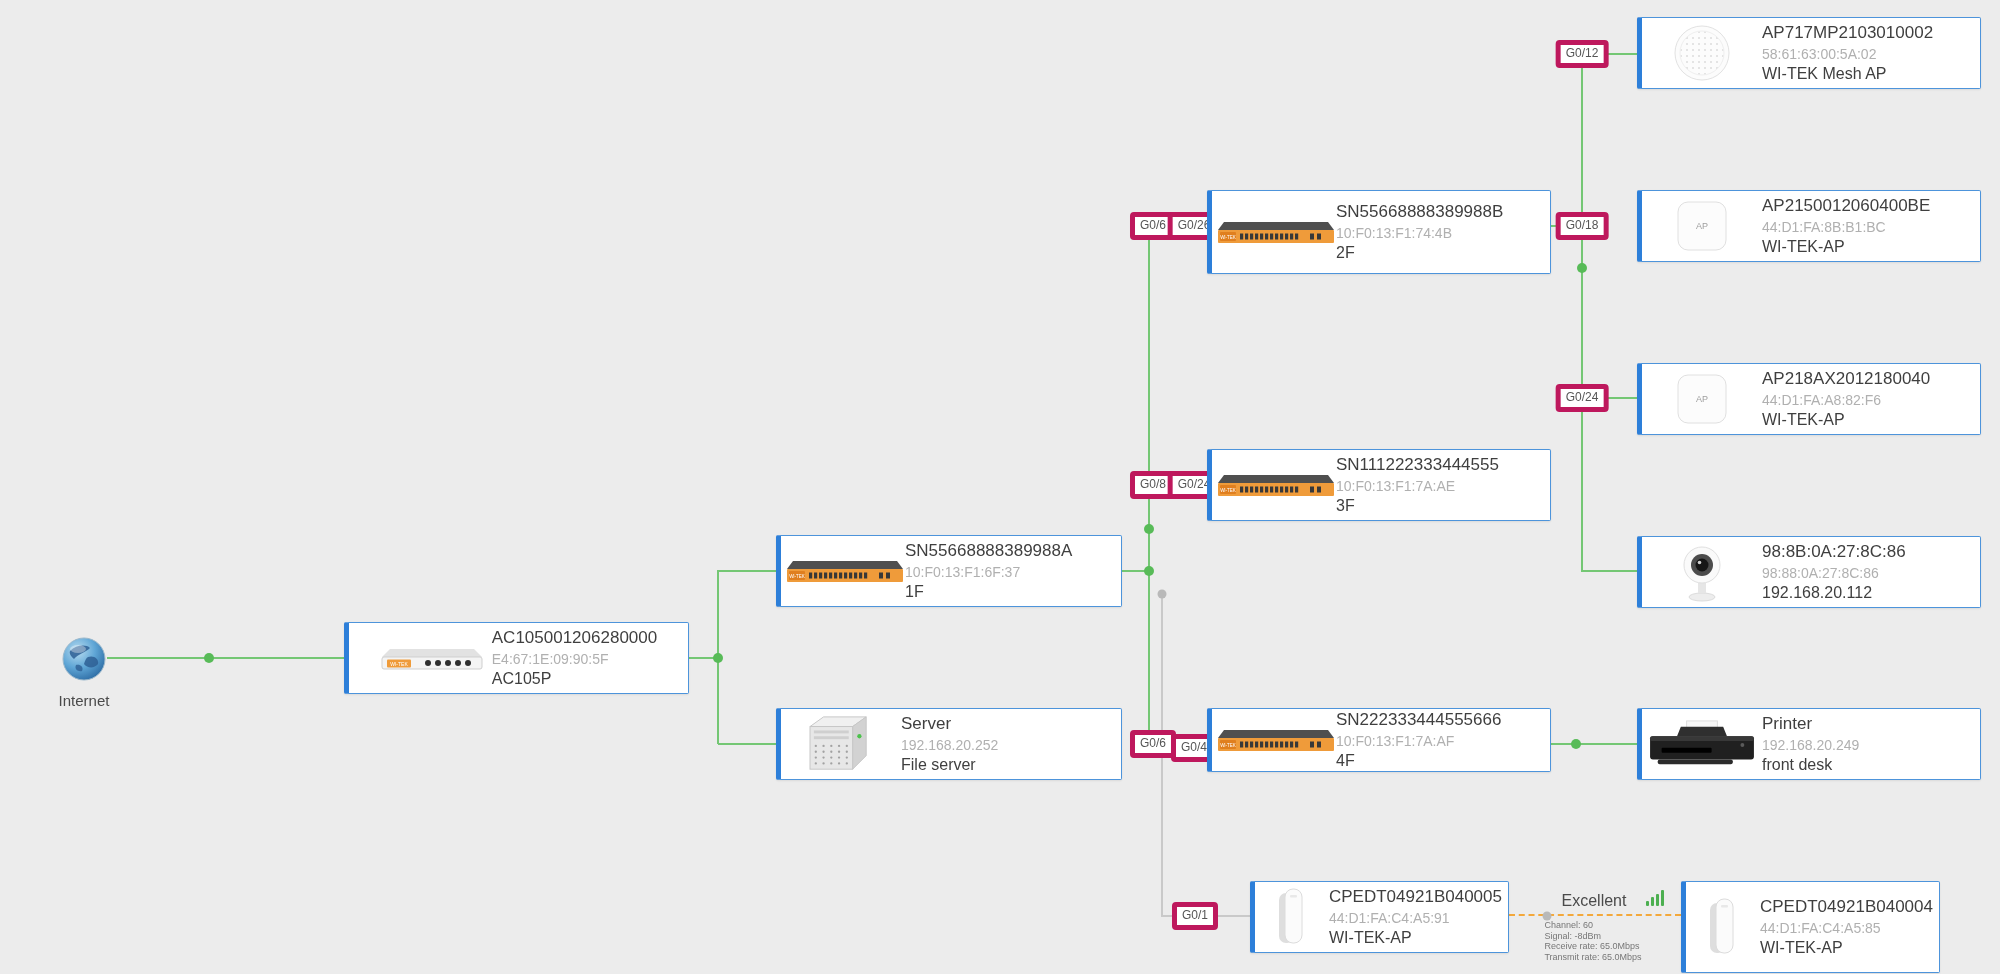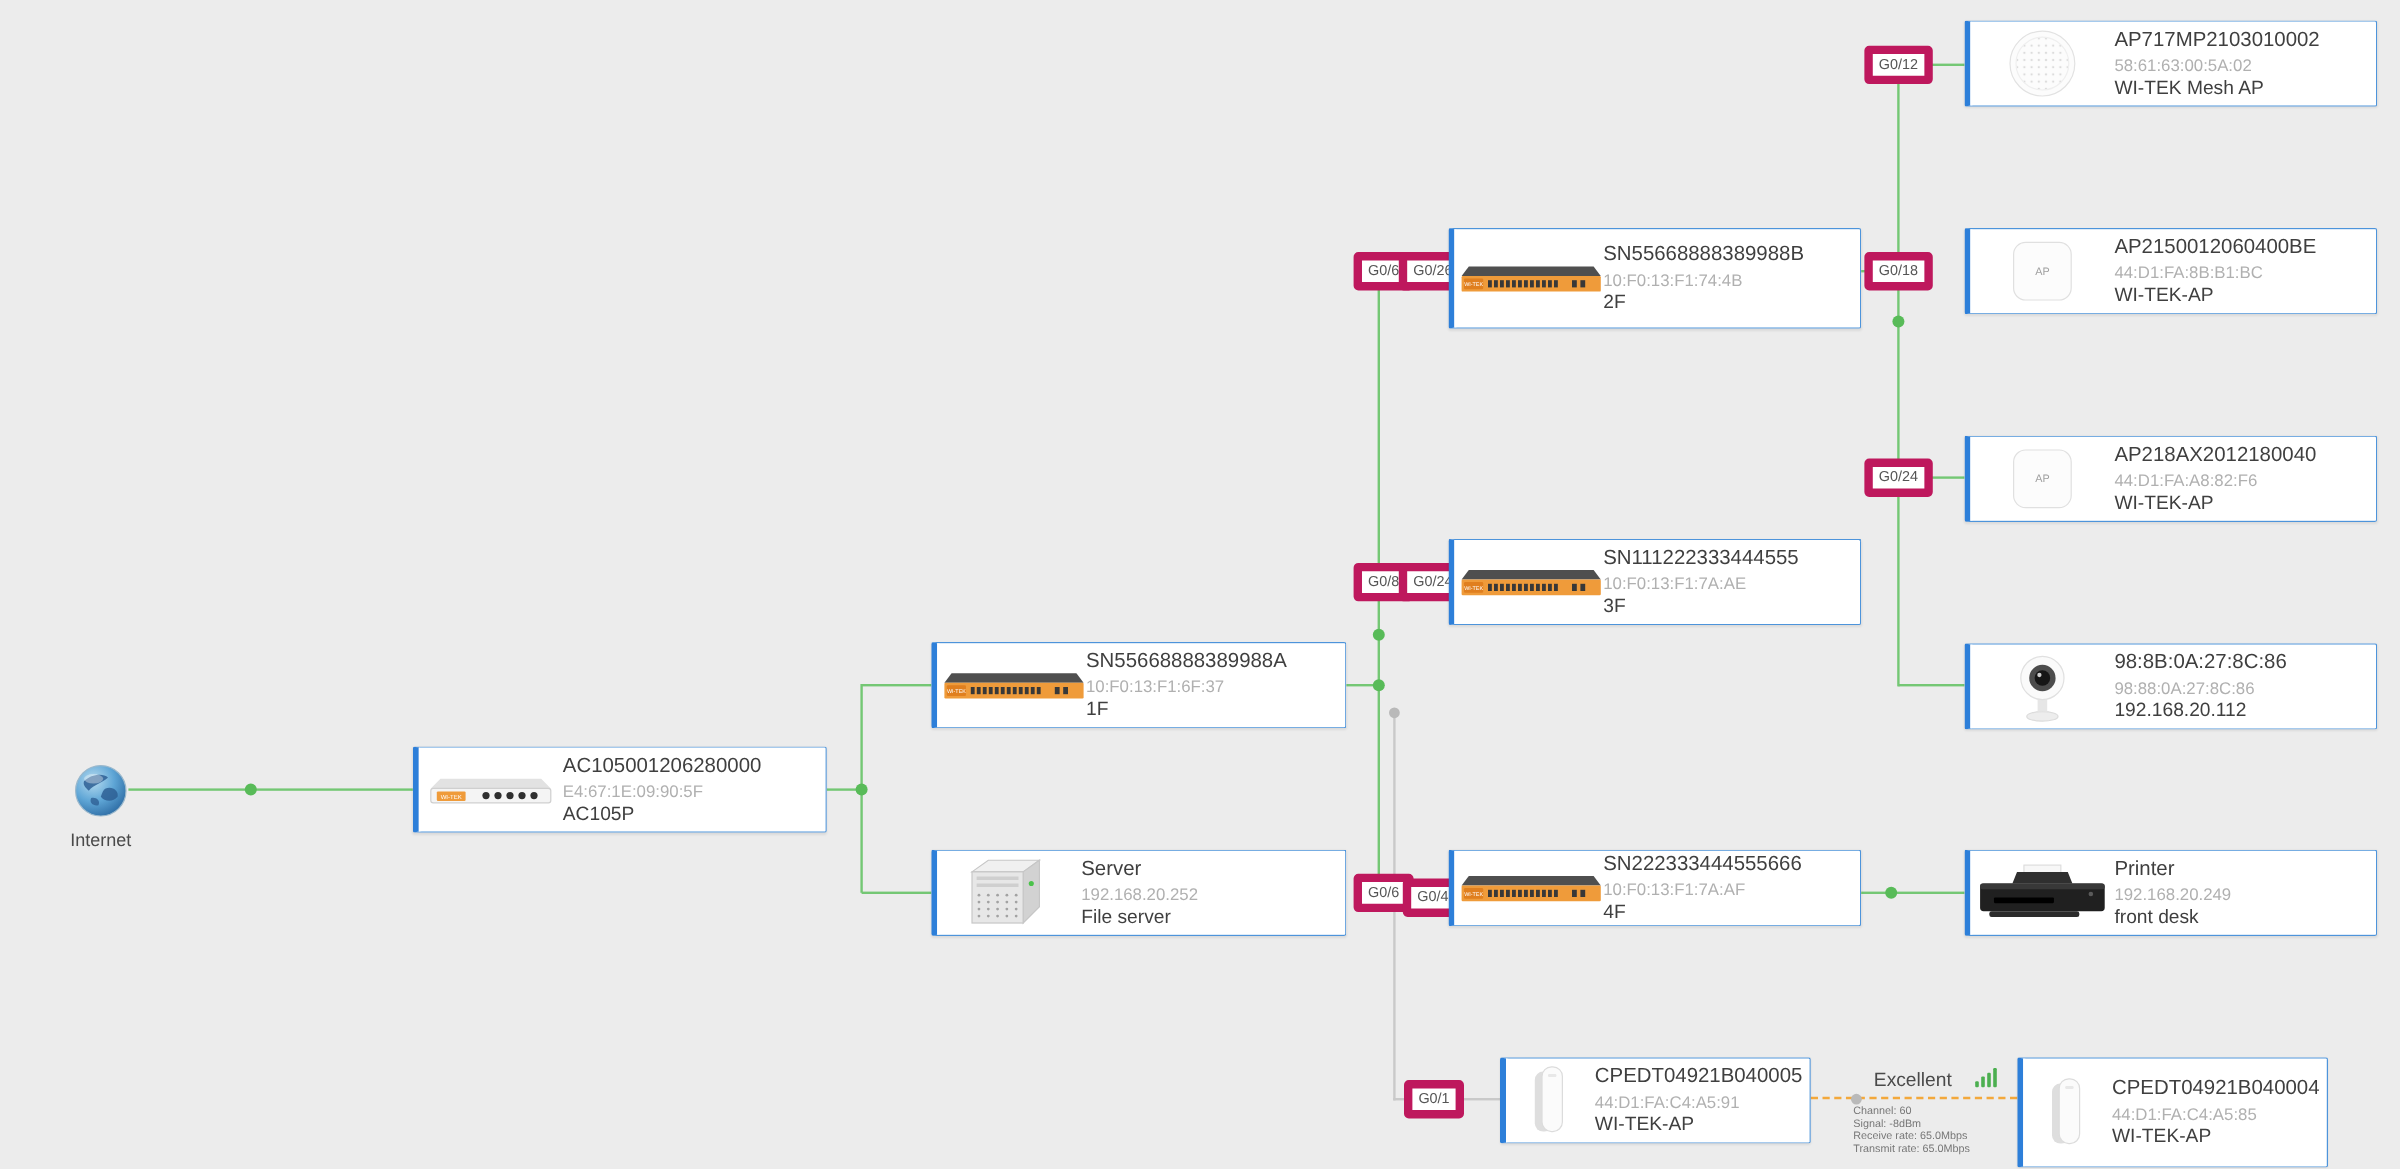--- a/index.html
+++ b/index.html
@@ -11,21 +11,21 @@
   .hline { height:2px; }
   .vline { width:2px; }
   .hline.gray, .vline.gray { background:#c9c9c9; }
   .dashline { position:absolute; height:0; border-top:2px dashed #f3a83b; }
 
   
   .dot { position:absolute; width:10px; height:10px; border-radius:50%; background:#58bb58; transform:translate(-50%,-50%); }
   .dot.gray { width:9px; height:9px; background:#b9b9b9; }
 
   
-  .pill { position:absolute; transform:translate(-50%,-50%); background:#fff; border:7px solid #be185d;
+  .pill { position:absolute; transform:translate(-50%,-50%); background:#fff; border:5px solid #be185d;
           border-radius:4px; font-size:12px; color:#555; padding:2px 5px; line-height:1.15; white-space:nowrap; }
 
   
   .node { position:absolute; display:flex; align-items:center; background:#fff;
           border:1px solid #4d94db; border-left:5px solid #2d7fd9; border-radius:2px;
           box-shadow:0 1px 2px rgba(0,0,0,0.08); }
   .node .icon { flex:0 0 120px; display:flex; align-items:center; justify-content:center; }
   .node.small .icon { flex:0 0 74px; }
   .node .txt { display:flex; flex-direction:column; gap:3px; min-width:0; padding-right:8px; }
   .title { font-size:17px; color:#3f3f3f; }
@@ -100,21 +100,21 @@
       </defs>
       <circle cx="24" cy="24" r="21" fill="url(#g1)" stroke="#9ab8cc"></circle>
       <path d="M10,16 C16,10 26,9 30,13 C26,17 18,19 14,24 C11,21 9,19 10,16 Z" fill="#2e5f94" opacity="0.85"></path>
       <path d="M28,22 C34,20 39,24 38,29 C34,34 27,33 24,29 C25,26 26,23 28,22 Z" fill="#2e5f94" opacity="0.85"></path>
       <path d="M16,30 C20,29 24,32 22,36 C18,37 14,34 16,30 Z" fill="#2e5f94" opacity="0.8"></path>
       <ellipse cx="18" cy="14" rx="8" ry="4" fill="#ffffff" opacity="0.35"></ellipse>
     </svg>
   </div>
   <div class="inet-label" style="left:44px;top:692px;width:80px;">Internet</div>
 
-  <div class="node" style="left:344px;top:622px;width:345px;height:72px;">
+  <div class="node" style="left:344px;top:622px;width:345px;height:72px;justify-content:center;">
     <div class="icon">
       <svg width="112" height="36" viewBox="0 0 112 36">
         <polygon points="14,9 98,9 106,17 6,17" fill="#e2e2e2"></polygon>
         <rect x="6" y="17" width="100" height="12" rx="2" fill="#f4f4f4" stroke="#cfcfcf"></rect>
         <rect x="11" y="19.5" width="24" height="8" rx="1" fill="#ef9b3a"></rect>
         <text x="23" y="26" font-size="5" fill="#fff" text-anchor="middle">WI-TEK</text>
         <g fill="#2f2f2f">
           <circle cx="52" cy="23" r="3"></circle>
             <circle cx="62" cy="23" r="3"></circle>
             <circle cx="72" cy="23" r="3"></circle>

